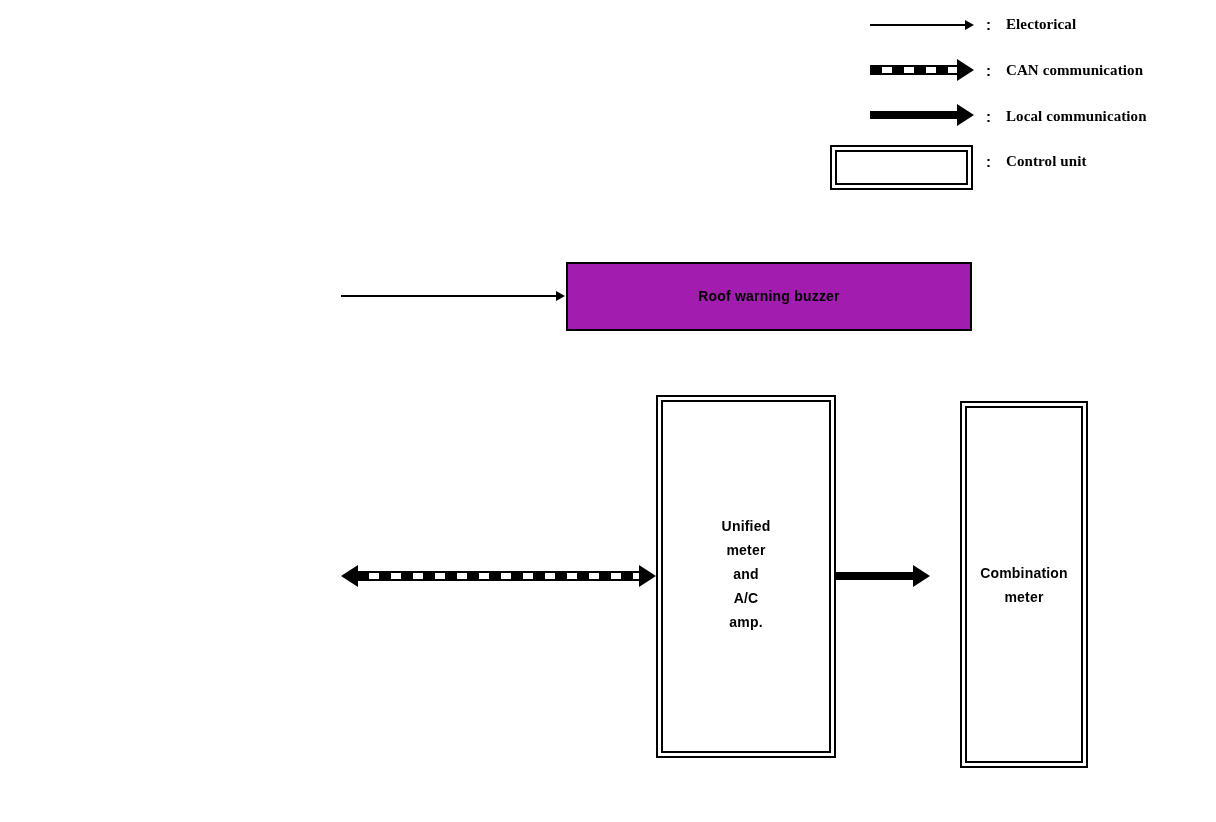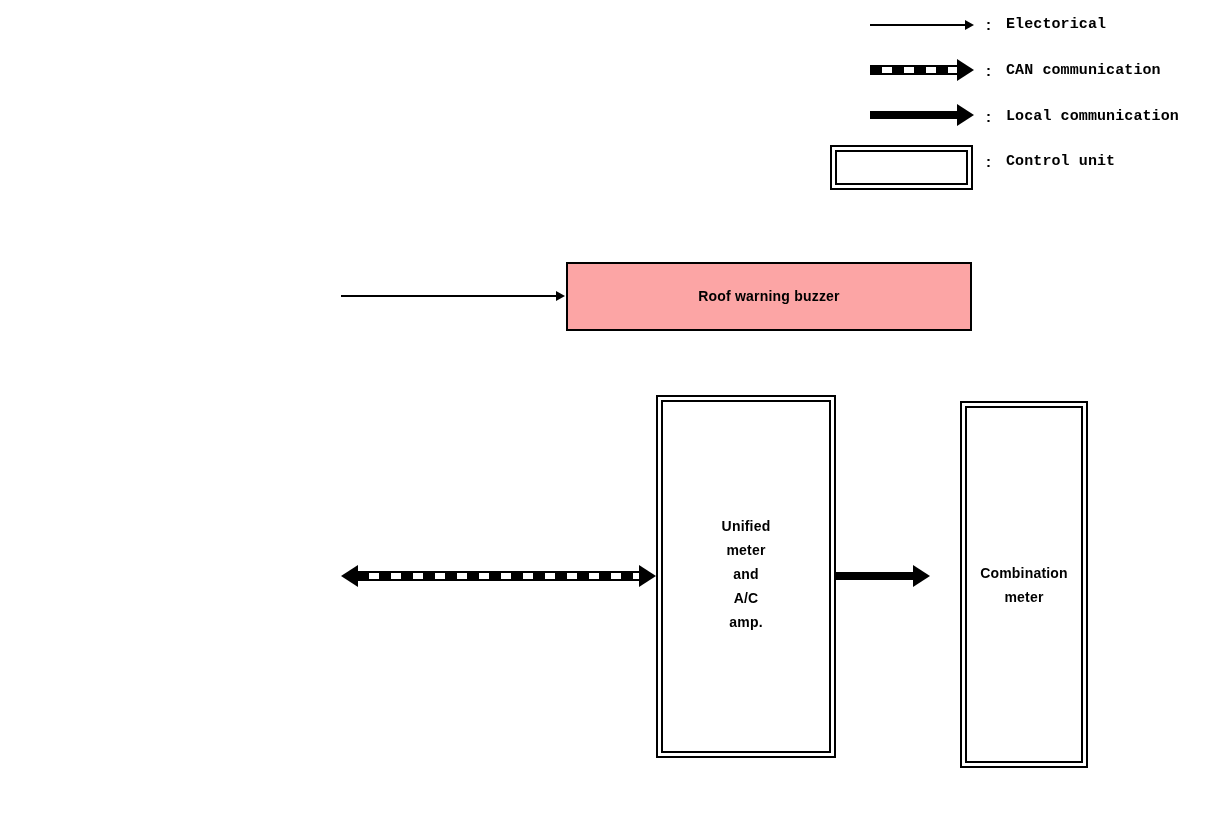--- a/index.html
+++ b/index.html
@@ -41,21 +41,21 @@
     display: flex;
     align-items: center;
     justify-content: center;
   }
 
   
   .plain-box {
     position: absolute;
     box-sizing: border-box;
     border: 2px solid #000000;
-    background: #fca5a5;
+    background: #a21caf;
     display: flex;
     align-items: center;
     justify-content: center;
   }
 
   
   .box-label {
     font-family: "Liberation Sans", sans-serif;
     font-size: 14px;
     font-weight: bold;
@@ -128,21 +128,21 @@
   .legend-row { position: absolute; }
   .legend-colon {
     position: absolute;
     font-family: "Liberation Sans", sans-serif;
     font-size: 15px;
     font-weight: bold;
     color: #000000;
   }
   .legend-text {
     position: absolute;
-    font-family: Liberation Mono, monospace;
+    font-family: Liberation Serif, serif;
     font-size: 15px;
     font-weight: bold;
     color: #000000;
     white-space: nowrap;
     letter-spacing: 0.1px;
   }
 </style>
 </head>
 <body>
 

